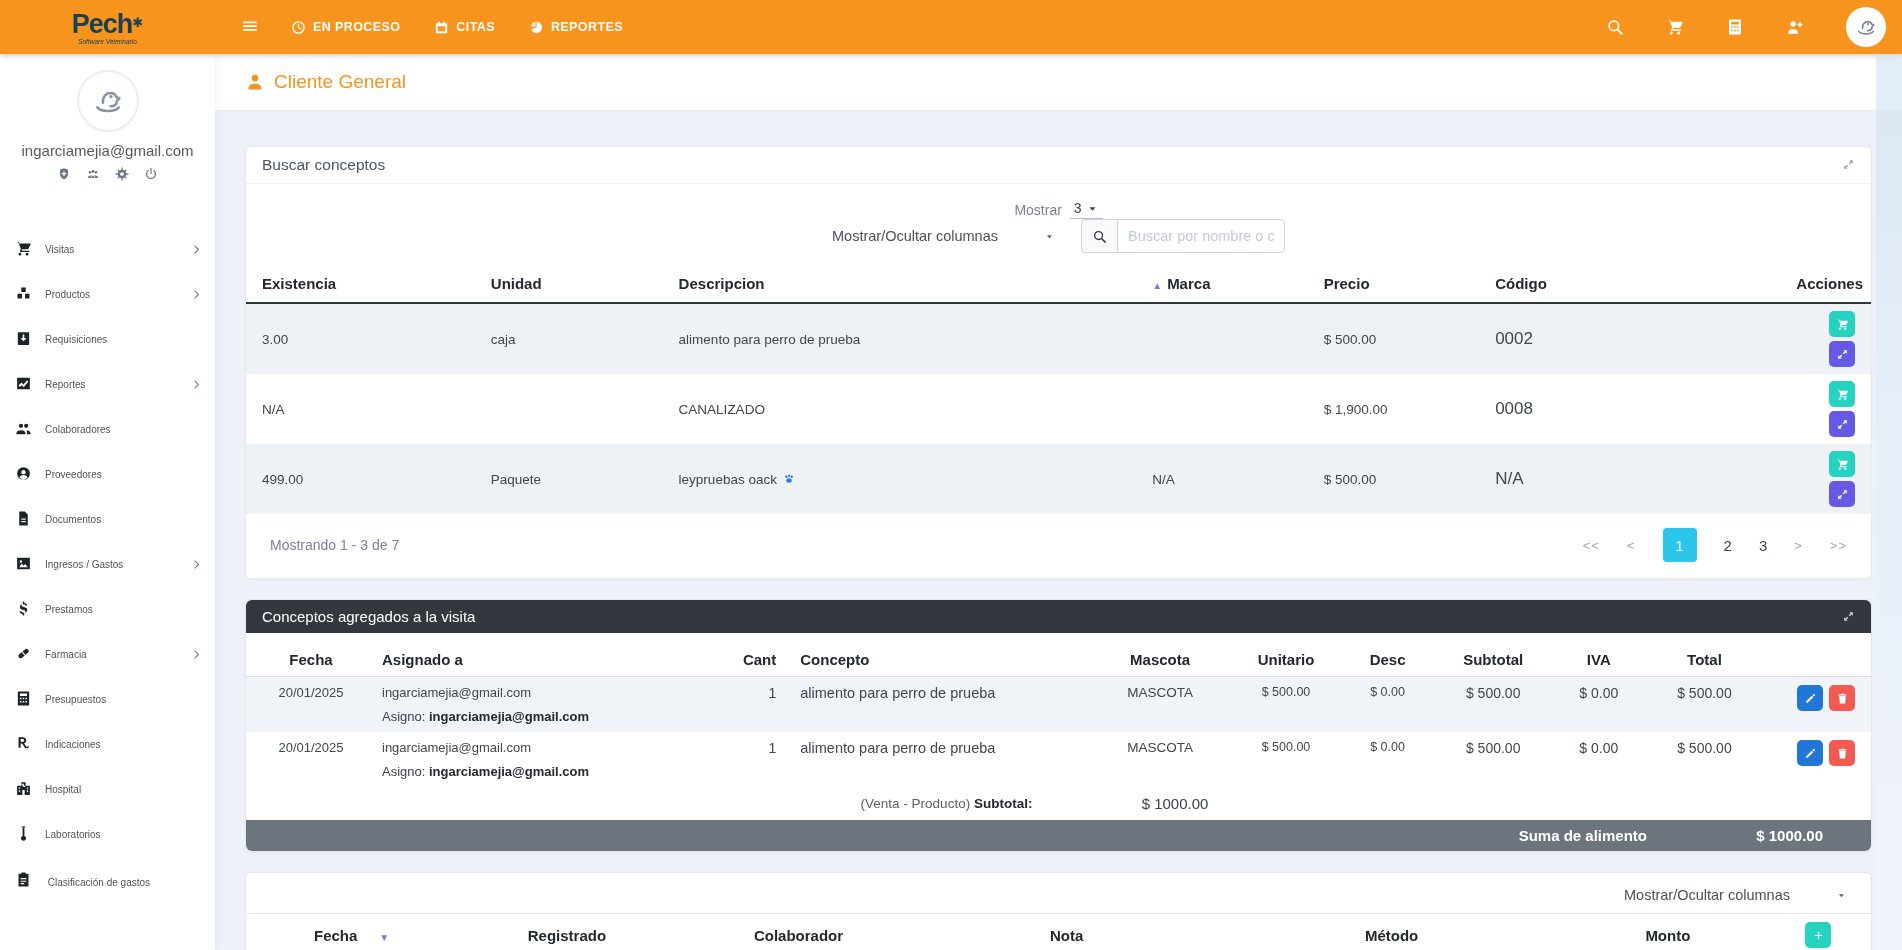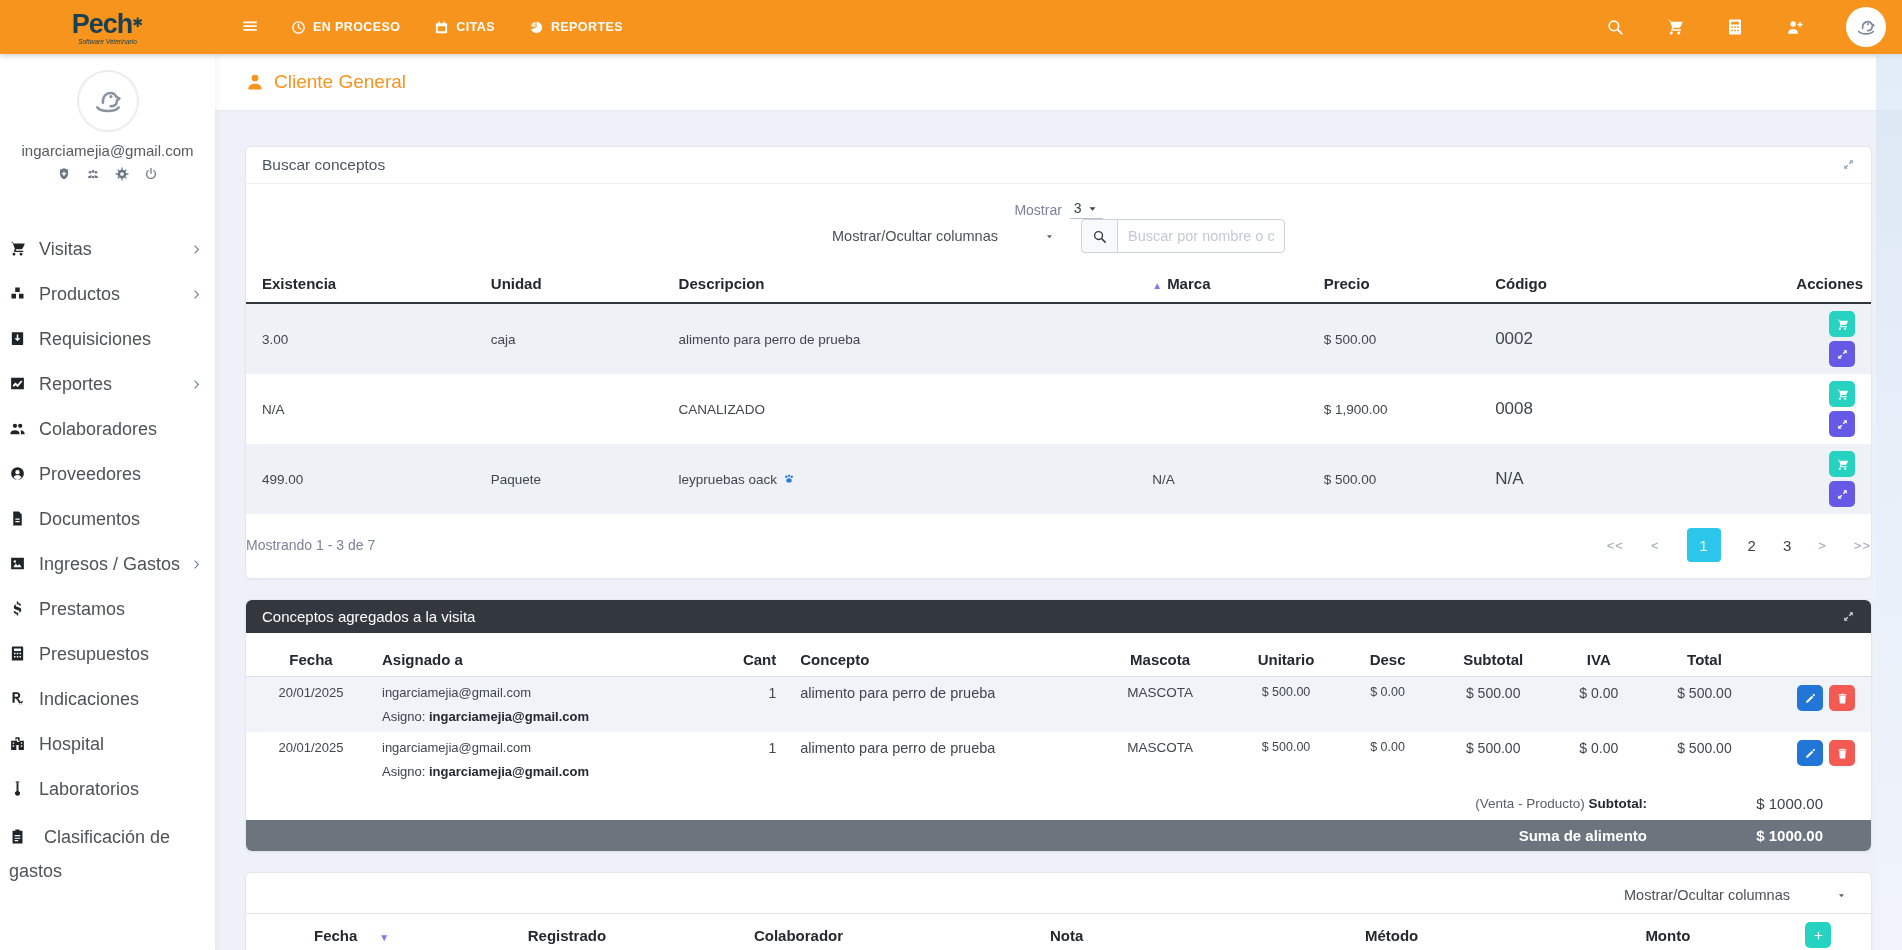--- a/index.html
+++ b/index.html
@@ -24,21 +24,21 @@
 
   
   .sidebar { position:fixed; top:54px; left:0; bottom:0; width:215px; background:#fff; box-shadow:2px 0 6px rgba(60,70,90,.06); z-index:40; }
   .profile { text-align:center; padding-top:16px; }
   .avatar-circle { width:62px; height:62px; margin:0 auto 10px; border:2px solid #ececf2; border-radius:50%; display:flex; align-items:center; justify-content:center; color:#8a93a0; }
   .avatar-circle .ic { font-size:44px; }
   .profile-email { font-size:15px; color:#555b61; }
   .quick-icons { display:flex; justify-content:center; gap:15px; margin-top:8px; color:#6b7785; }
   .quick-icons .ic { font-size:14px; cursor:pointer; }
   .menu { margin-top:46px; }
-  .menu-item { display:flex; align-items:center; min-height:45px; padding:0 12px 0 9px; cursor:pointer; font-size:18px; color:#4d5359; }
+  .menu-item { display:flex; align-items:center; min-height:45px; padding:0 12px 0 15px; cursor:pointer; font-size:10px; color:#4d5359; }
   .menu-item .mi-icon { width:30px; color:#1e2428; font-size:17px; flex:none; }
   .menu-item .chev { margin-left:auto; color:#6c7c96; font-size:13px; }
   .menu-item.wrap { display:block; padding-top:8px; line-height:1.9; }
   .menu-item.wrap .mi-icon { display:inline-block; }
 
   
   .main { margin-left:215px; padding-top:54px; }
   .page-head { background:#fff; height:57px; display:flex; align-items:center; padding-left:30px; border-bottom:1px solid #e8ecf2; }
   .page-title { display:flex; align-items:center; gap:9px; color:#f7941e; font-size:19px; font-weight:400; }
   .page-title .ic { font-size:20px; }
@@ -75,41 +75,41 @@
   .sort-down { color:#7e79e8; font-size:10px; margin-left:22px; }
   .paw { color:#2878dd; font-size:14px; margin-left:5px; }
 
   .act-stack { display:flex; flex-direction:column; gap:4px; align-items:flex-end; padding-right:8px; }
   .btn-sq { width:26px; height:26px; border:none; border-radius:5px; color:#fff; display:flex; align-items:center; justify-content:center; cursor:pointer; font-size:13px; }
   .btn-teal { background:#25d3c0; }
   .btn-purple { background:#6559e6; }
   .btn-blue { background:#2276d8; }
   .btn-red { background:#f25a52; }
 
-  .tbl-footer { display:flex; align-items:center; justify-content:space-between; padding:14px 0 16px; }
+  .tbl-footer { display:flex; align-items:center; justify-content:space-between; padding:14px 24px 16px; }
   .showing { font-size:14px; color:#7d819b; }
   .pagination { display:flex; align-items:center; gap:27px; font-size:15px; color:#3c434b; }
   .pg-nav { color:#a0a6b4; font-size:13px; cursor:pointer; letter-spacing:1px; }
   .pg-num { cursor:pointer; }
   .pg-active { width:34px; height:34px; background:#2bc6ea; color:#fff; border-radius:4px; display:flex; align-items:center; justify-content:center; cursor:pointer; }
 
   
   .tbl2 { margin-top:10px; }
   .tbl2 th { font-size:15px; padding:8px 6px; }
   .tbl2 thead tr { border-bottom:1px solid #d9dde3; }
   .tbl2 td { padding:8px 6px; vertical-align:top; }
   .tbl2 tbody tr.r1 { background:#f0f3f8; }
   .asigno-line { margin-top:9px; font-size:13px; color:#3c434b; }
   .asigno-line b { color:#23292f; }
   .c-center { text-align:center; }
   .c-right { text-align:right; }
   .money-sm { font-size:12.5px; }
   .money-md { font-size:14px; }
   .act-row { display:flex; gap:6px; justify-content:flex-end; padding-right:10px; }
-  .subtotal-row { display:flex; justify-content:flex-end; align-items:center; padding:8px 0; }
+  .subtotal-row { display:flex; justify-content:center; align-items:center; padding:8px 0; }
   .subtotal-label { font-size:13.5px; color:#5a6068; }
   .subtotal-label b { color:#23292f; }
   .subtotal-value { width:150px; text-align:right; font-size:15px; color:#3c434b; margin-right:48px; margin-left:26px; }
   .sum-bar { background:#6c757d; border-radius:0 0 6px 6px; display:flex; justify-content:flex-end; align-items:center; height:31px; color:#fff; }
   .sum-label { font-size:15px; font-weight:700; }
   .sum-value { width:150px; text-align:right; font-size:15px; font-weight:700; margin-right:48px; margin-left:26px; }
 
   
   .tbl3 thead tr { border-top:1px solid #e2e6ec; border-bottom:2px solid #31373d; }
   .tbl3 th { text-align:center; }
@@ -387,20 +387,29 @@
       <span>Ingresos / Gastos</span>
       <span class="chev"><svg class="ic">
             <use href="#i-chev-right"></use>
           </svg></span>
     </div>
     <div class="menu-item">
       <span class="mi-icon"><svg class="ic">
             <use href="#i-dollar"></use>
           </svg></span>
       <span>Prestamos</span>
+    </div>
+    <div class="menu-item">
+      <span class="mi-icon"><svg class="ic">
+            <use href="#i-pill"></use>
+          </svg></span>
+      <span>Farmacia</span>
+      <span class="chev"><svg class="ic">
+            <use href="#i-chev-right"></use>
+          </svg></span>
     </div>
     <div class="menu-item">
       <span class="mi-icon"><svg class="ic">
             <use href="#i-calc"></use>
           </svg></span>
       <span>Presupuestos</span>
     </div>
     <div class="menu-item">
       <span class="mi-icon"><svg class="ic">
             <use href="#i-rx"></use>

